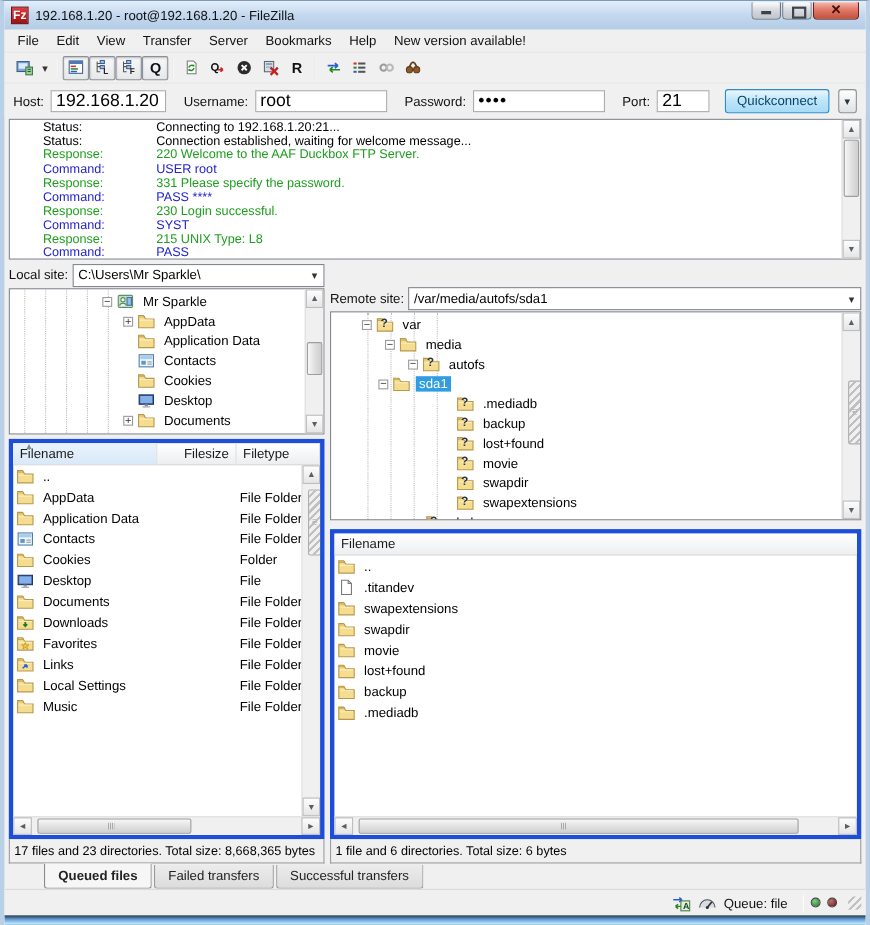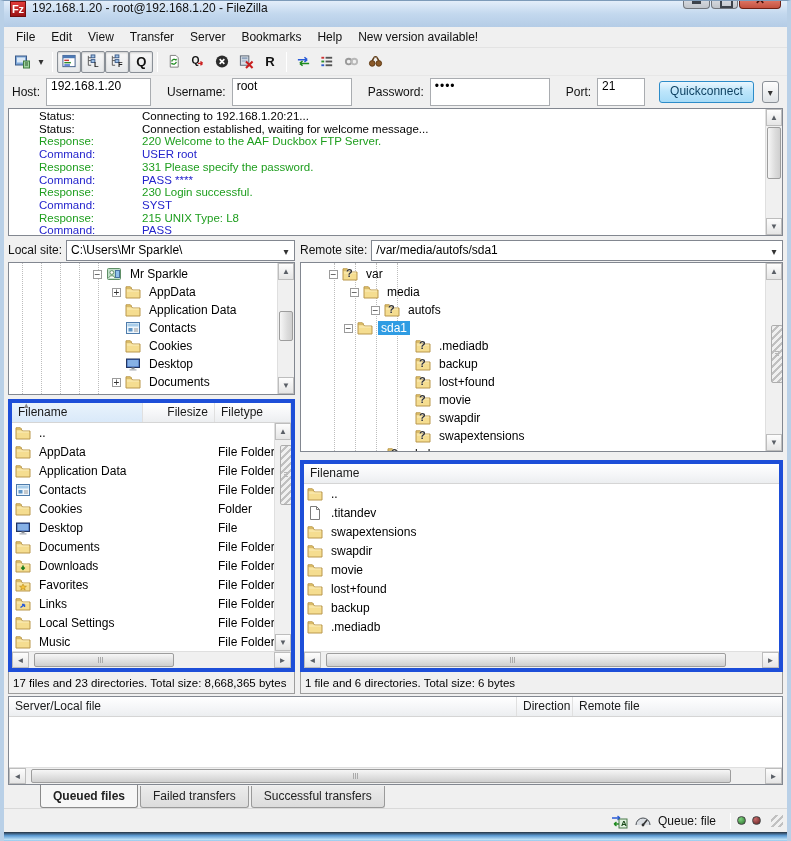--- a/index.html
+++ b/index.html
@@ -2,21 +2,21 @@
 <html><head>
 <meta charset="utf-8">
 <style>
   * { margin:0; padding:0; box-sizing:border-box; }
   html,body { background:#4a4a4a; }
   body { font-family:"Liberation Sans", sans-serif; }
   .win { width:791px; height:841px; position:relative; background:#f0f0f0;
          border-left:4px solid #b9d0e7; border-right:4px solid #b9d0e7; border-top:1px solid #7d9bb9;
          display:flex; flex-direction:column; overflow:hidden; }
   
-  .titlebar { height:26px; background:linear-gradient(#e3eefa,#c3d8ee 50%,#b4cce6); display:flex; align-items:flex-start; padding-left:6px; flex:none; }
+  .titlebar { height:26px; background:linear-gradient(#e3eefa,#c3d8ee 50%,#b4cce6); display:flex; align-items:center; padding-left:6px; flex:none; }
   .fzicon { width:16px; height:16px; background:linear-gradient(#e23b3b,#9c1313); border:1px solid #6d0d0d; color:#fff; font-weight:bold; font-size:11px; line-height:14px; text-align:center; margin-right:6px; }
   .title-text { font-size:12px; color:#101010; flex:1; white-space:nowrap; overflow:hidden; }
   .winbtns { display:flex; margin-right:6px; margin-top:-8px; }
   .wbtn { width:27px; height:16px; border:1px solid #70757c; border-top:none; border-radius:0 0 4px 4px; background:linear-gradient(#fdfdfd,#d8dbe0 45%,#bfc4cb); margin-left:1px; position:relative; }
   .wbtn.close { width:42px; background:linear-gradient(#f7b8ab,#e07968 45%,#c4513f); border-color:#6e2014; }
   .wbtn.min::before { content:""; position:absolute; left:8px; bottom:4px; width:9px; height:3px; background:#3d434b; }
   .wbtn.max::before { content:""; position:absolute; left:8px; top:4px; width:9px; height:7px; border:2px solid #3d434b; }
   .wbtn.close::before { content:"✕"; position:absolute; width:100%; text-align:center; top:0px; font-size:12px; font-weight:bold; color:#450e05; }
   
   .menubar { height:21px; background:#f0f0f0; border-bottom:1px solid #e3e3e3; display:flex; align-items:center; padding-left:4px; flex:none; }
@@ -25,21 +25,21 @@
   .toolbar { height:27px; background:#f0f0f0; display:flex; align-items:center; padding-left:6px; flex:none; }
   .tsep { width:1px; height:20px; background:#c6c6c6; border-right:1px solid #fff; margin:0 4px; }
   .tbtn { width:24px; height:22px; display:flex; align-items:center; justify-content:center; border:1px solid transparent; }
   .tbtn.pressed { border:1px solid #8a9097; border-radius:2px; background:linear-gradient(#f8f8f8,#e6e8ea); box-shadow:inset 0 1px 2px rgba(0,0,0,.18); }
   .tbtn svg { display:block; }
   .tbtn.narrow { width:14px; }
   .caret::before { content:"▾"; font-size:10px; color:#333; }
   
   .quickbar { height:32px; background:#f0f0f0; border-top:1px solid #e7e7e7; display:flex; align-items:center; padding-left:8px; gap:6px; flex:none; }
   .qlabel { font-size:12px; color:#111; }
-  .qinput { height:28px; border:1px solid #a9acb0; background:#fff; font-size:12px; padding:0 4px; color:#000; font-family:"Liberation Sans",sans-serif; }
+  .qinput { height:20px; border:1px solid #a9acb0; background:#fff; font-size:16px; padding:0 4px; color:#000; font-family:"Liberation Sans",sans-serif; }
   .qc-btn { height:22px; font-size:12px; padding:2px 10px; border:1px solid #2c8cc9; border-radius:3px; background:linear-gradient(#ebf7fe,#bee6fb 45%,#a6dbf7); color:#0b3e5e; }
   .qc-drop { width:17px; height:22px; border:1px solid #8a9097; border-radius:3px; background:linear-gradient(#fdfdfd,#dfe3e6); margin-left:2px; text-align:center; }
   .qc-drop::before { content:"▾"; font-size:10px; color:#333; line-height:20px; }
   
   .logwrap { padding:1px 4px 0 4px; flex:none; }
   .log { height:128px; background:#fff; border:1px solid #828790; display:flex; }
   .logbody { flex:1; overflow:hidden; padding:1px 0 0 30px; }
   .logrow { font-size:11.5px; line-height:12.7px; white-space:nowrap; display:flex; }
   .logrow .ltag { width:103px; flex:none; }
   .k-status { color:#000; } .k-response { color:#1e9e1e; } .k-command { color:#2424cc; }
@@ -52,21 +52,21 @@
   .vthumb.grip::after { content:""; position:absolute; left:3px; right:3px; top:45%; height:5px; background:repeating-linear-gradient(#aaa 0 1px,transparent 1px 2px); }
   .hsb { height:17px; background:#f0f0f0; border-top:1px solid #dfdfdf; position:relative; flex:none; }
   .sb-l,.sb-r { position:absolute; top:0; width:17px; height:16px; background:linear-gradient(#fdfdfd,#e5e5e5); border:1px solid #bdbdbd; color:#5a5f66; font-size:8px; text-align:center; line-height:15px; }
   .sb-l { left:0; } .sb-r { right:0; }
   .sb-l::before { content:"◄"; } .sb-r::before { content:"►"; }
   .hthumb { position:absolute; top:1px; height:14px; border:1px solid #9d9d9d; border-radius:2px; background:linear-gradient(#f6f6f6,#cfcfcf); }
   .hthumb::after { content:""; position:absolute; top:3px; bottom:3px; left:46%; width:6px; background:repeating-linear-gradient(90deg,#aaa 0 1px,transparent 1px 2px); }
   
   .main { flex:1; display:flex; gap:5px; padding:2px 4px 0 4px; min-height:0; }
   .col-l { width:287px; flex:none; display:flex; flex-direction:column; }
-  .col-r { flex:1; display:flex; flex-direction:column; min-width:0; }
+  .col-r { flex:1; display:flex; flex-direction:column; min-width:0;margin-top:21px; }
   .siterow { height:24px; display:flex; align-items:center; gap:4px; flex:none; }
   .sitelabel { font-size:12px; color:#111; flex:none; }
   .combo { flex:1; height:21px; border:1px solid #828790; background:#fff; display:flex; align-items:center; }
   .combo .cval { flex:1; font-size:12px; padding-left:4px; white-space:nowrap; overflow:hidden; }
   .combo .carrow { width:16px; text-align:center; flex:none; }
   .combo .carrow::before { content:"▾"; font-size:10px; color:#333; }
   .treepane { border:1px solid #828790; background:#fff; display:flex; overflow:hidden; flex:none; position:relative; }
   .treebody { flex:1; overflow:hidden; position:relative; padding-top:2px; }
   .guide { position:absolute; top:0; bottom:0; border-left:1px dotted #bdbdbd; }
   .trow { height:18px; display:flex; align-items:center; font-size:12px; white-space:nowrap; position:relative; }
@@ -801,35 +801,20 @@
         <div class="hsb">
           <div class="sb-l"></div>
           <div class="hthumb" style="left:22px; width:400px"></div>
           <div class="sb-r"></div>
         </div>
       </div>
       <div class="statusline">1 file and 6 directories. Total size: 6 bytes</div>
     </div>
   </div>
 
-  <div class="queuewrap">
-    <div class="queuepane">
-      <div class="lheader">
-        <div class="hcell" style="width:508px">Server/Local file</div>
-        <div class="hcell" style="width:56px">Direction</div>
-        <div class="hcell" style="flex:1; border-right:none">Remote file</div>
-      </div>
-      <div class="qbody"></div>
-      <div class="hsb">
-        <div class="sb-l"></div>
-        <div class="hthumb" style="left:22px; width:700px"></div>
-        <div class="sb-r"></div>
-      </div>
-    </div>
-  </div>
 
   <div class="tabsrow">
     <div class="tab active">Queued files</div>
     <div class="tab">Failed transfers</div>
     <div class="tab">Successful transfers</div>
   </div>
 
   <div class="statusbar">
     <svg class="sb-ico" viewBox="0 0 18 16">
         <path d="M2 5 h8 M10 5 l-2.5 -2 M10 5 l-2.5 2" stroke="#2a5bd7" stroke-width="1.3" fill="none"></path>

